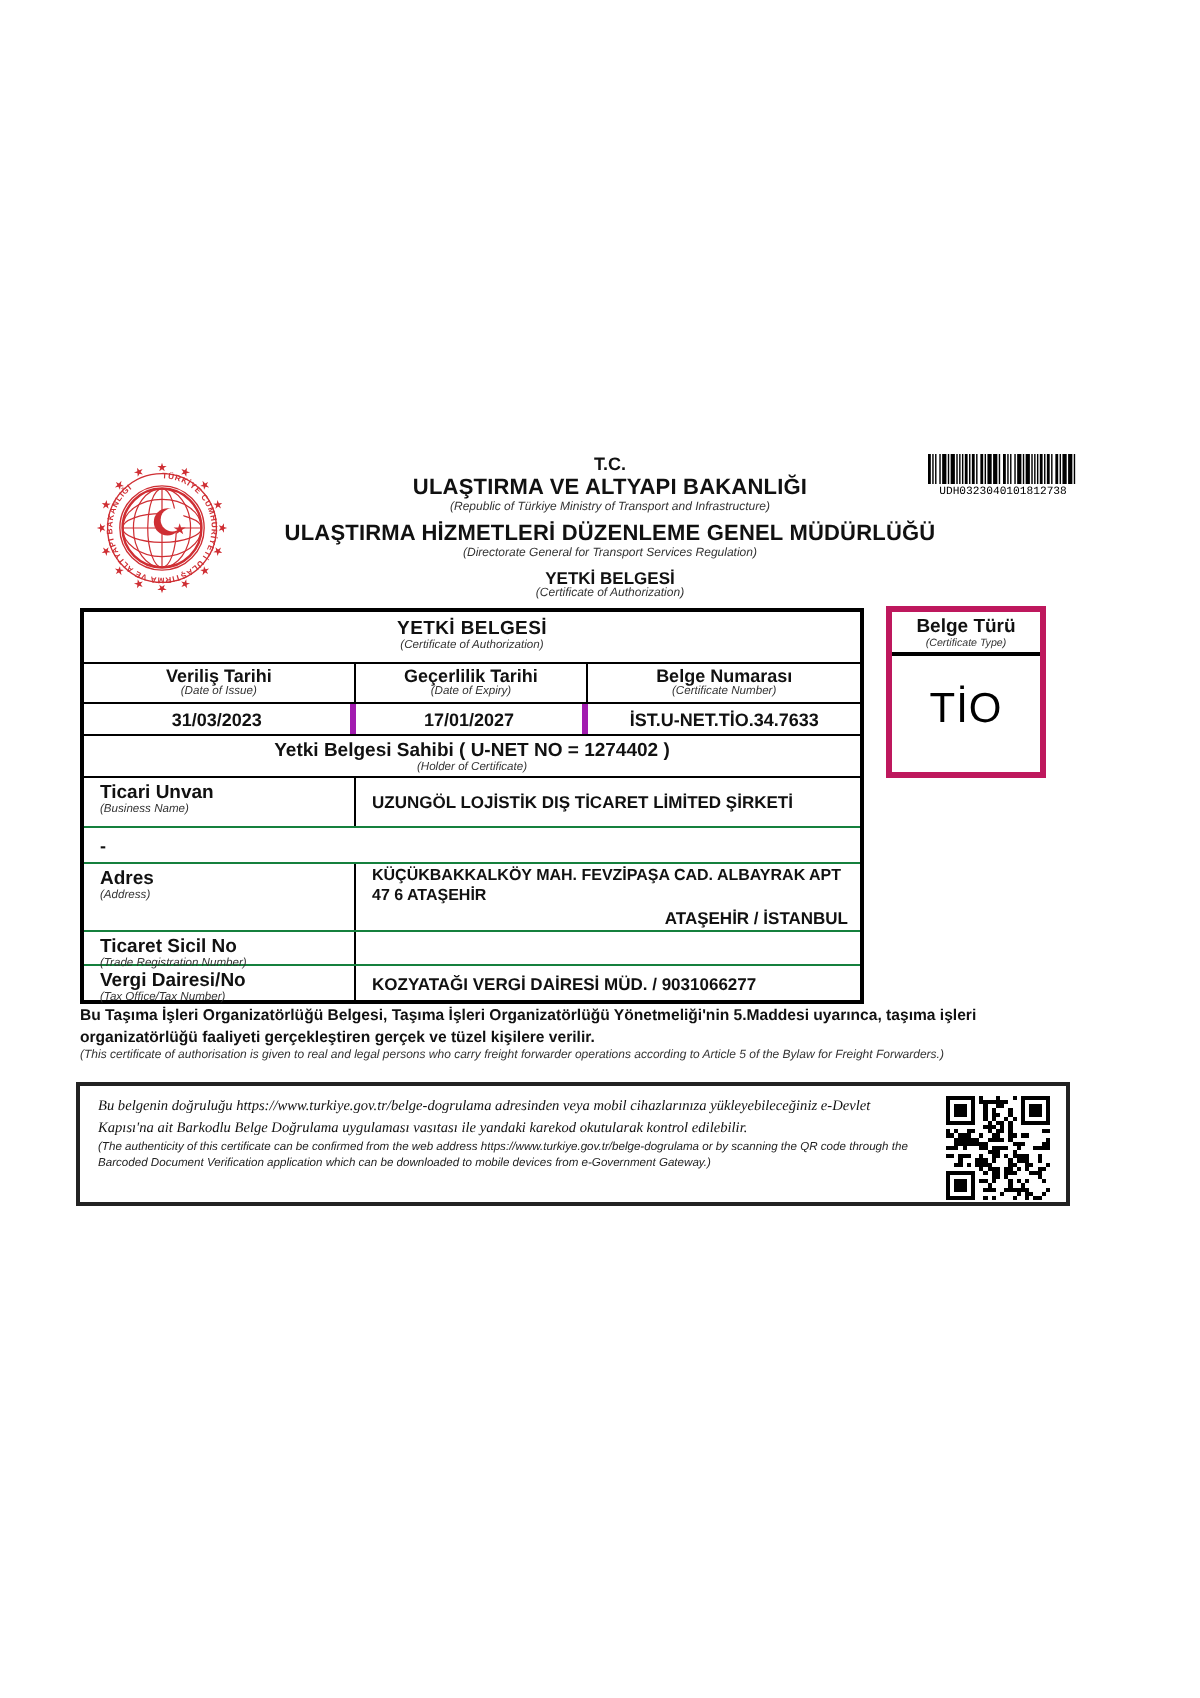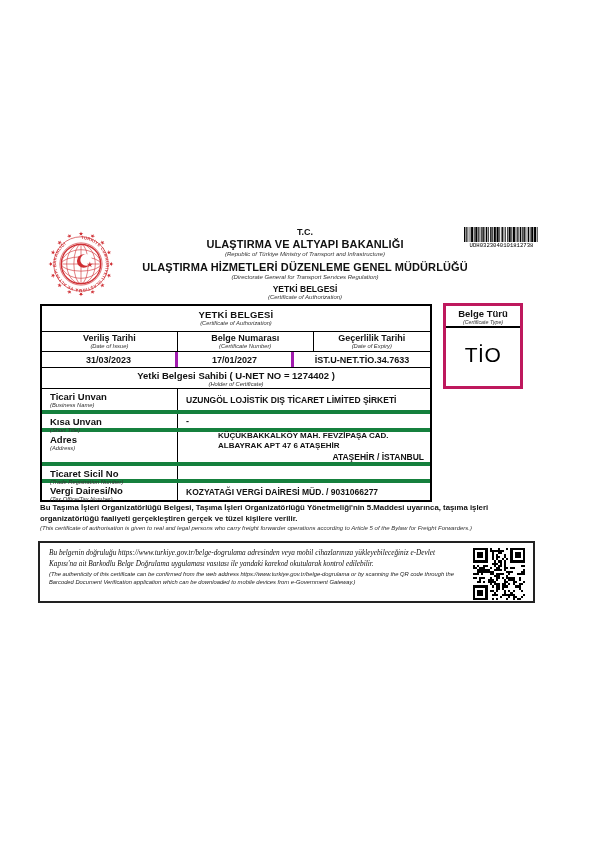--- a/index.html
+++ b/index.html
@@ -44,31 +44,31 @@
   .t-col.mid{width:30%;}
   .t-col:last-child{border-right:none;}
   .t-col-label{font-size:9px;font-weight:bold;}
   .t-vals{display:flex;height:15px;border-bottom:1px solid #000;}
   .t-val{width:35%;box-sizing:border-box;border-right:3px solid #a21caf;text-align:center;
          font-size:9px;font-weight:bold;display:flex;align-items:center;justify-content:center;}
   .t-val.mid{width:30%;}
   .t-val:last-child{border-right:none;}
   .t-holder{height:21px;border-bottom:1px solid #000;text-align:center;padding-top:2px;box-sizing:border-box;}
   .t-holder-main{font-size:9.5px;font-weight:bold;}
-  .t-row{display:flex;border-bottom:4px solid #15803d;box-sizing:border-box;}
+  .t-row{display:flex;border-bottom:1px solid #15803d;box-sizing:border-box;}
   .t-row:last-child{border-bottom:none;}
   .t-label{width:136px;box-sizing:border-box;border-right:1px solid #000;
            padding:3px 4px 0 8px;}
   .t-label-main{font-size:9.5px;font-weight:bold;line-height:1.1;}
   .t-label-sub{font-size:5.8px;font-style:italic;color:#333;}
   .t-value{flex:1;box-sizing:border-box;padding:0 6px 0 8px;display:flex;flex-direction:column;
            justify-content:center;font-weight:bold;}
   .r-unvan{height:25px;}  .r-unvan .t-value{font-size:8.5px;}
   .r-kisa{height:18px;}   .r-kisa .t-value{font-size:9px;}
-  .r-adres{height:34px;gap:32px;}  .r-adres .t-value{font-size:8px;line-height:1.25;justify-content:center;}
+  .r-adres{height:34px;}  .r-adres .t-value{font-size:8px;line-height:1.25;justify-content:center;}
   .adres-right{text-align:right;font-size:8.5px;margin-top:1px;}
   .r-sicil{height:17px;}  .r-sicil .t-value{font-size:8px;}
   .r-vergi{height:17px;}  .r-vergi .t-value{font-size:8.5px;}
 
   
   .legal{position:absolute;left:40px;top:503px;width:500px;}
   .legal-tr{font-size:7.8px;font-weight:bold;line-height:1.35;}
   .legal-en{font-size:6px;font-style:italic;color:#333;margin-top:1px;}
 
   
@@ -228,27 +228,27 @@
     <div class="tt t-title">
       <div class="t-title-main">YETKİ BELGESİ</div>
       <div class="t-sub">(Certificate of Authorization)</div>
     </div>
 
     <div class="t-cols">
       <div class="t-col">
         <div class="t-col-label">Veriliş Tarihi</div>
         <div class="t-sub">(Date of Issue)</div>
       </div>
+      <div class="t-col mid">
+        <div class="t-col-label">Geçerlilik Tarihi</div>
+        <div class="t-sub">(Date of Expiry)</div>
+      </div>
       <div class="t-col">
         <div class="t-col-label">Belge Numarası</div>
         <div class="t-sub">(Certificate Number)</div>
-      </div>
-      <div class="t-col mid">
-        <div class="t-col-label">Geçerlilik Tarihi</div>
-        <div class="t-sub">(Date of Expiry)</div>
       </div>
     </div>
 
     <div class="t-vals">
       <div class="t-val">31/03/2023</div>
       <div class="t-val mid">17/01/2027</div>
       <div class="t-val">İST.U-NET.TİO.34.7633</div>
     </div>
 
     <div class="t-holder">
@@ -258,24 +258,20 @@
 
     <div class="t-row r-unvan">
       <div class="t-label">
         <div class="t-label-main">Ticari Unvan</div>
         <div class="t-label-sub">(Business Name)</div>
       </div>
       <div class="t-value">UZUNGÖL LOJİSTİK DIŞ TİCARET LİMİTED ŞİRKETİ</div>
     </div>
 
     <div class="t-row r-kisa">
-      <div class="t-label">
-        <div class="t-label-main">Kısa Unvan</div>
-        <div class="t-label-sub">(Short Title)</div>
-      </div>
       <div class="t-value">-</div>
     </div>
 
     <div class="t-row r-adres">
       <div class="t-label">
         <div class="t-label-main">Adres</div>
         <div class="t-label-sub">(Address)</div>
       </div>
       <div class="t-value">
         <div>KÜÇÜKBAKKALKÖY MAH. FEVZİPAŞA CAD. ALBAYRAK APT 47 6 ATAŞEHİR</div>

